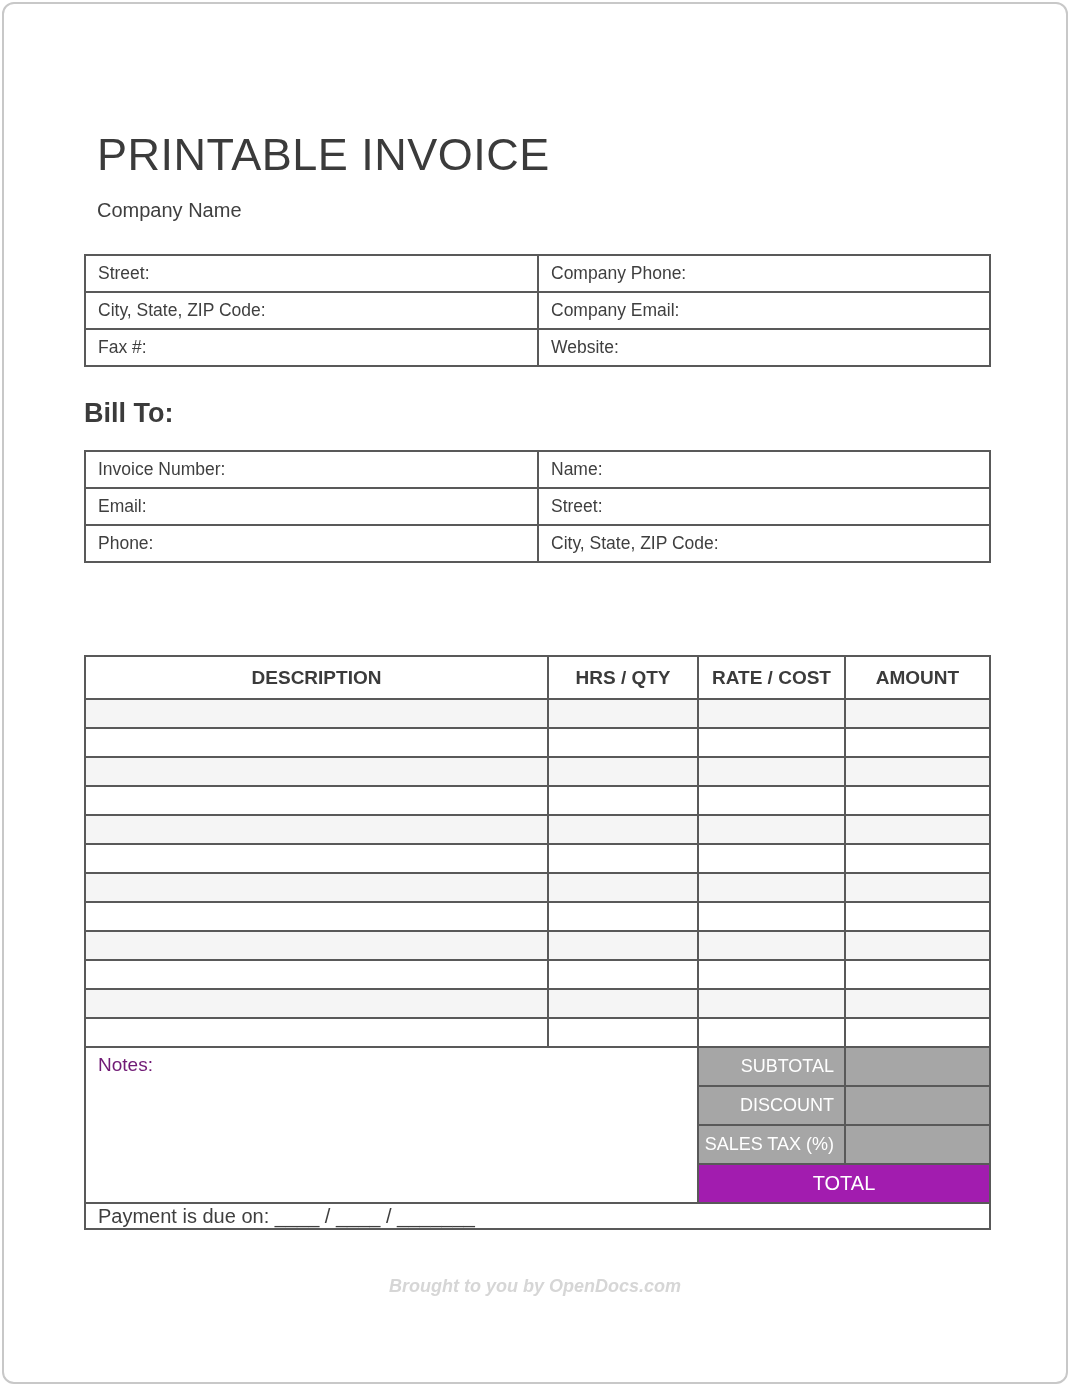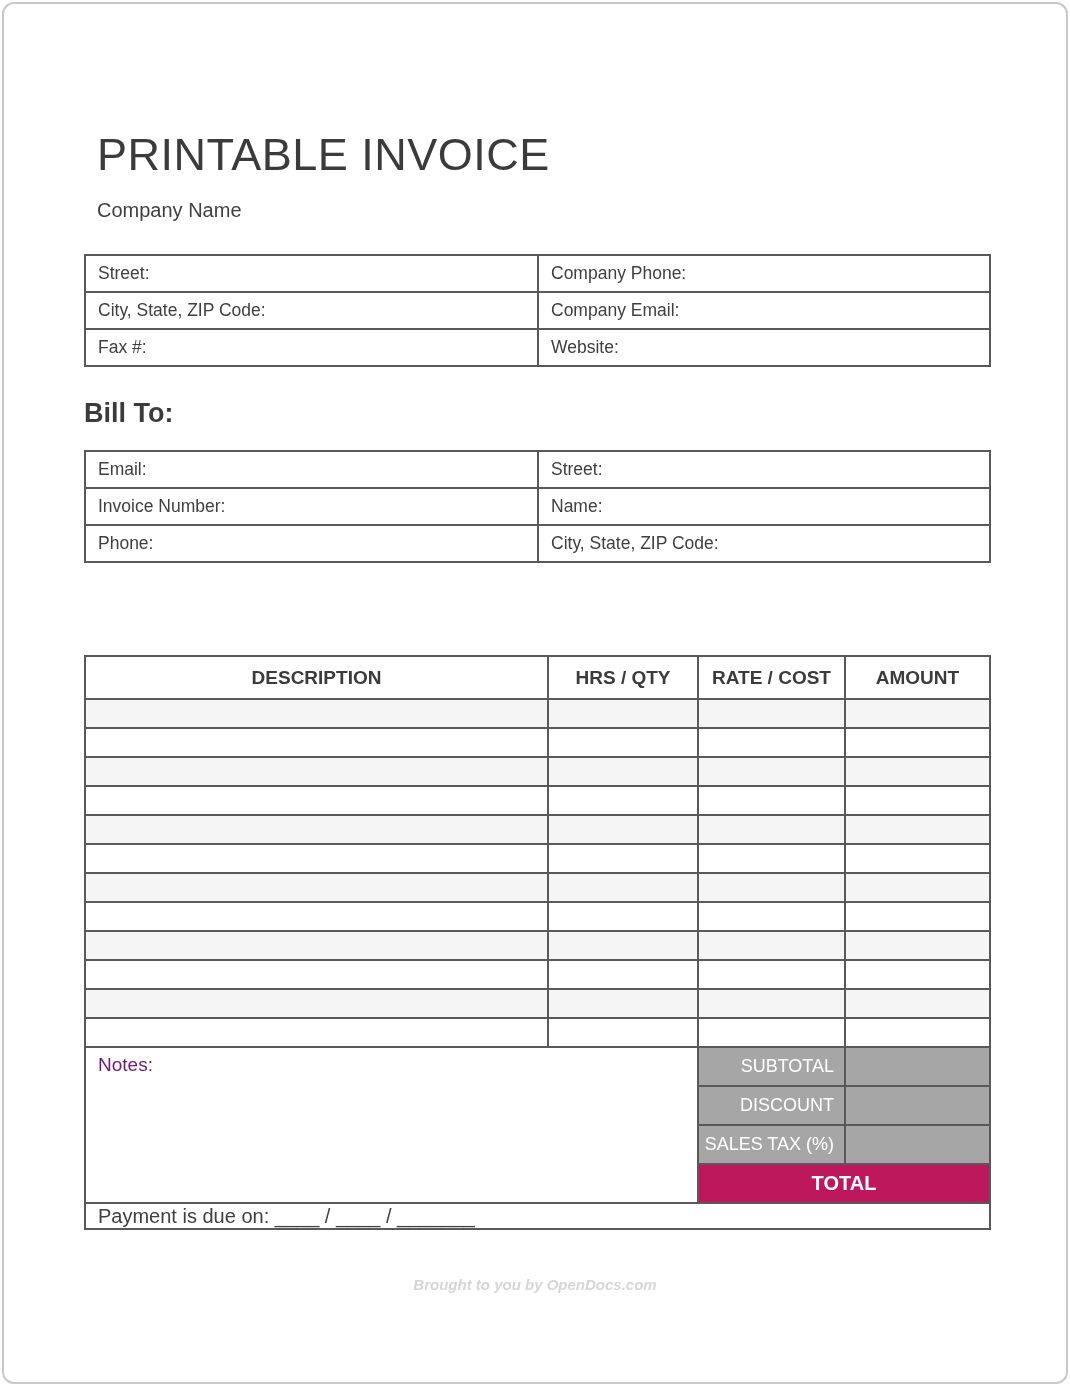--- a/index.html
+++ b/index.html
@@ -84,39 +84,39 @@
     background: #a6a6a6;
     color: #ffffff;
     font-size: 18px;
     text-align: right;
     padding-right: 10px;
     vertical-align: middle;
   }
   .sum-value { height: 39px; background: #a6a6a6; }
   .total-cell {
     height: 39px;
-    background: #be185d;
+    background: #a21caf;
     color: #ffffff;
     font-size: 20px;
-    font-weight: bold;
+    font-weight: normal;
     text-align: center;
     vertical-align: middle;
   }
   .payment-cell {
     height: 26px;
     padding: 0 0 0 12px;
     font-size: 20px;
     color: #3f3f3f;
     vertical-align: middle;
     background: #ffffff;
   }
   .footer-credit {
     margin-top: 46px;
     text-align: center;
-    font-size: 15px;
+    font-size: 18px;
     font-weight: bold;
     font-style: italic;
     color: #d6d6d6;
   }
 </style>
 </head>
 <body>
 
 <div class="page">
 
@@ -146,26 +146,26 @@
 
   <div class="bill-to-heading">Bill To:</div>
 
   <table class="bill-table">
     <colgroup>
         <col style="width:453px">
         <col style="width:452px">
       </colgroup>
     <tbody>
       <tr>
+        <td><span>Invoice Number:</span></td>
+        <td><span>Name:</span></td>
+      </tr>
+      <tr>
         <td><span>Email:</span></td>
         <td><span>Street:</span></td>
-      </tr>
-      <tr>
-        <td><span>Invoice Number:</span></td>
-        <td><span>Name:</span></td>
       </tr>
       <tr>
         <td><span>Phone:</span></td>
         <td><span>City, State, ZIP Code:</span></td>
       </tr>
     </tbody>
   </table>
 
   <table class="main-table">
     <colgroup>

